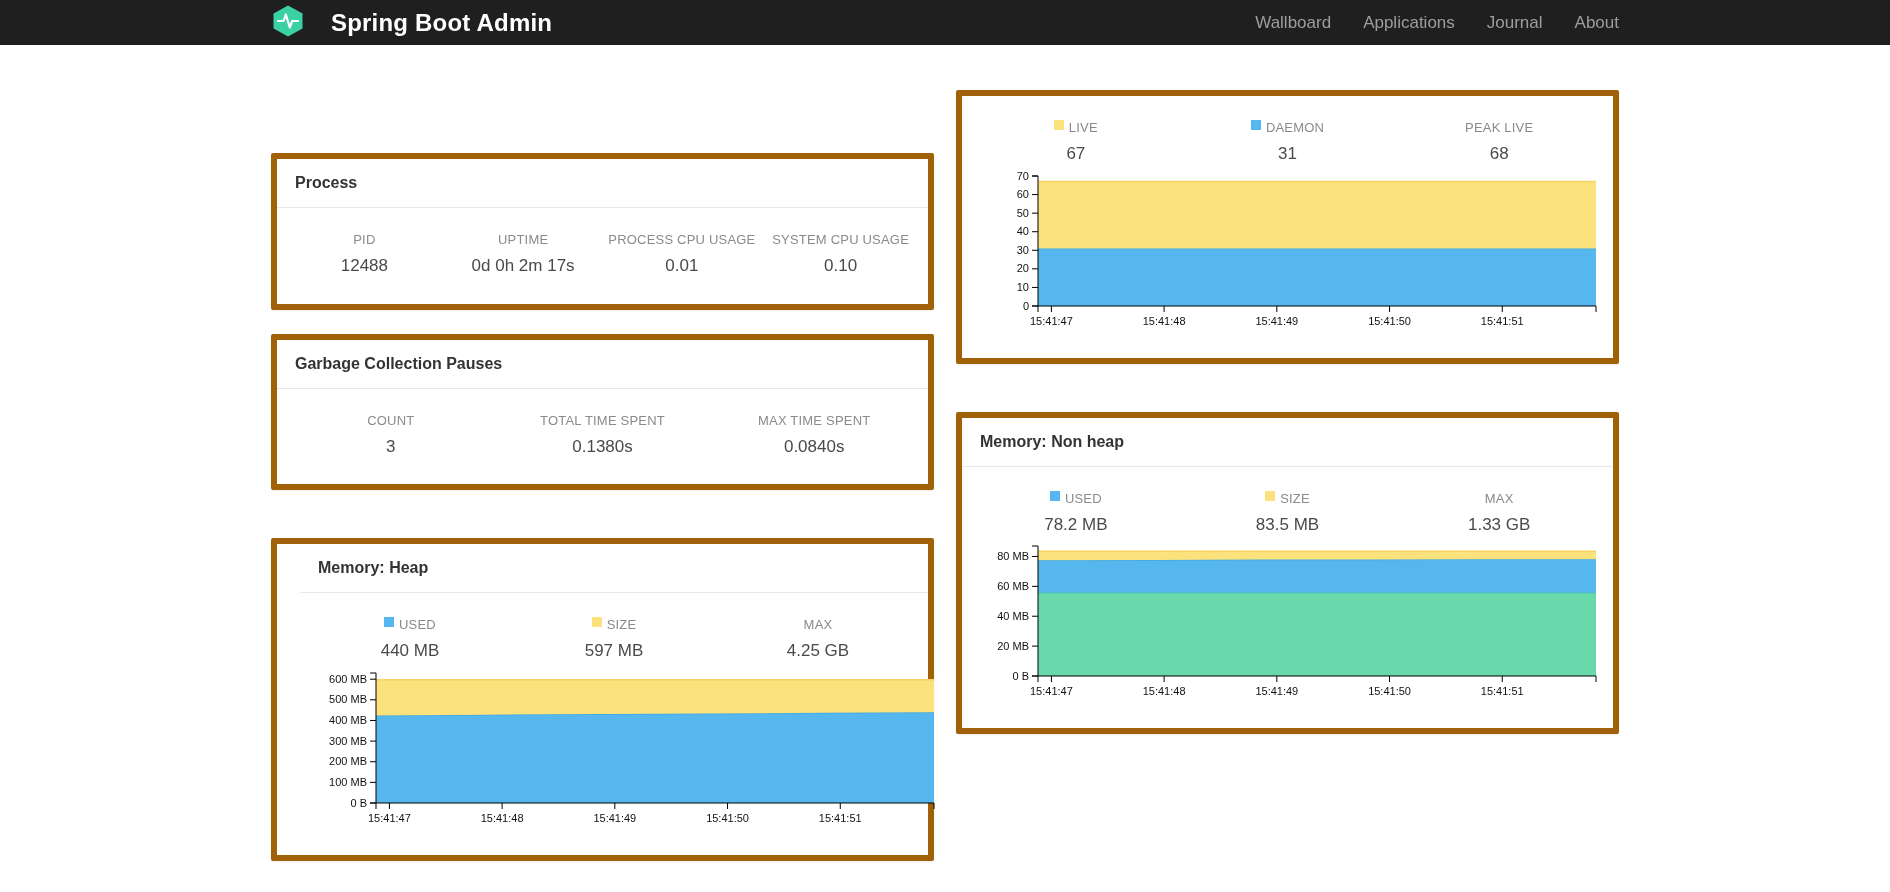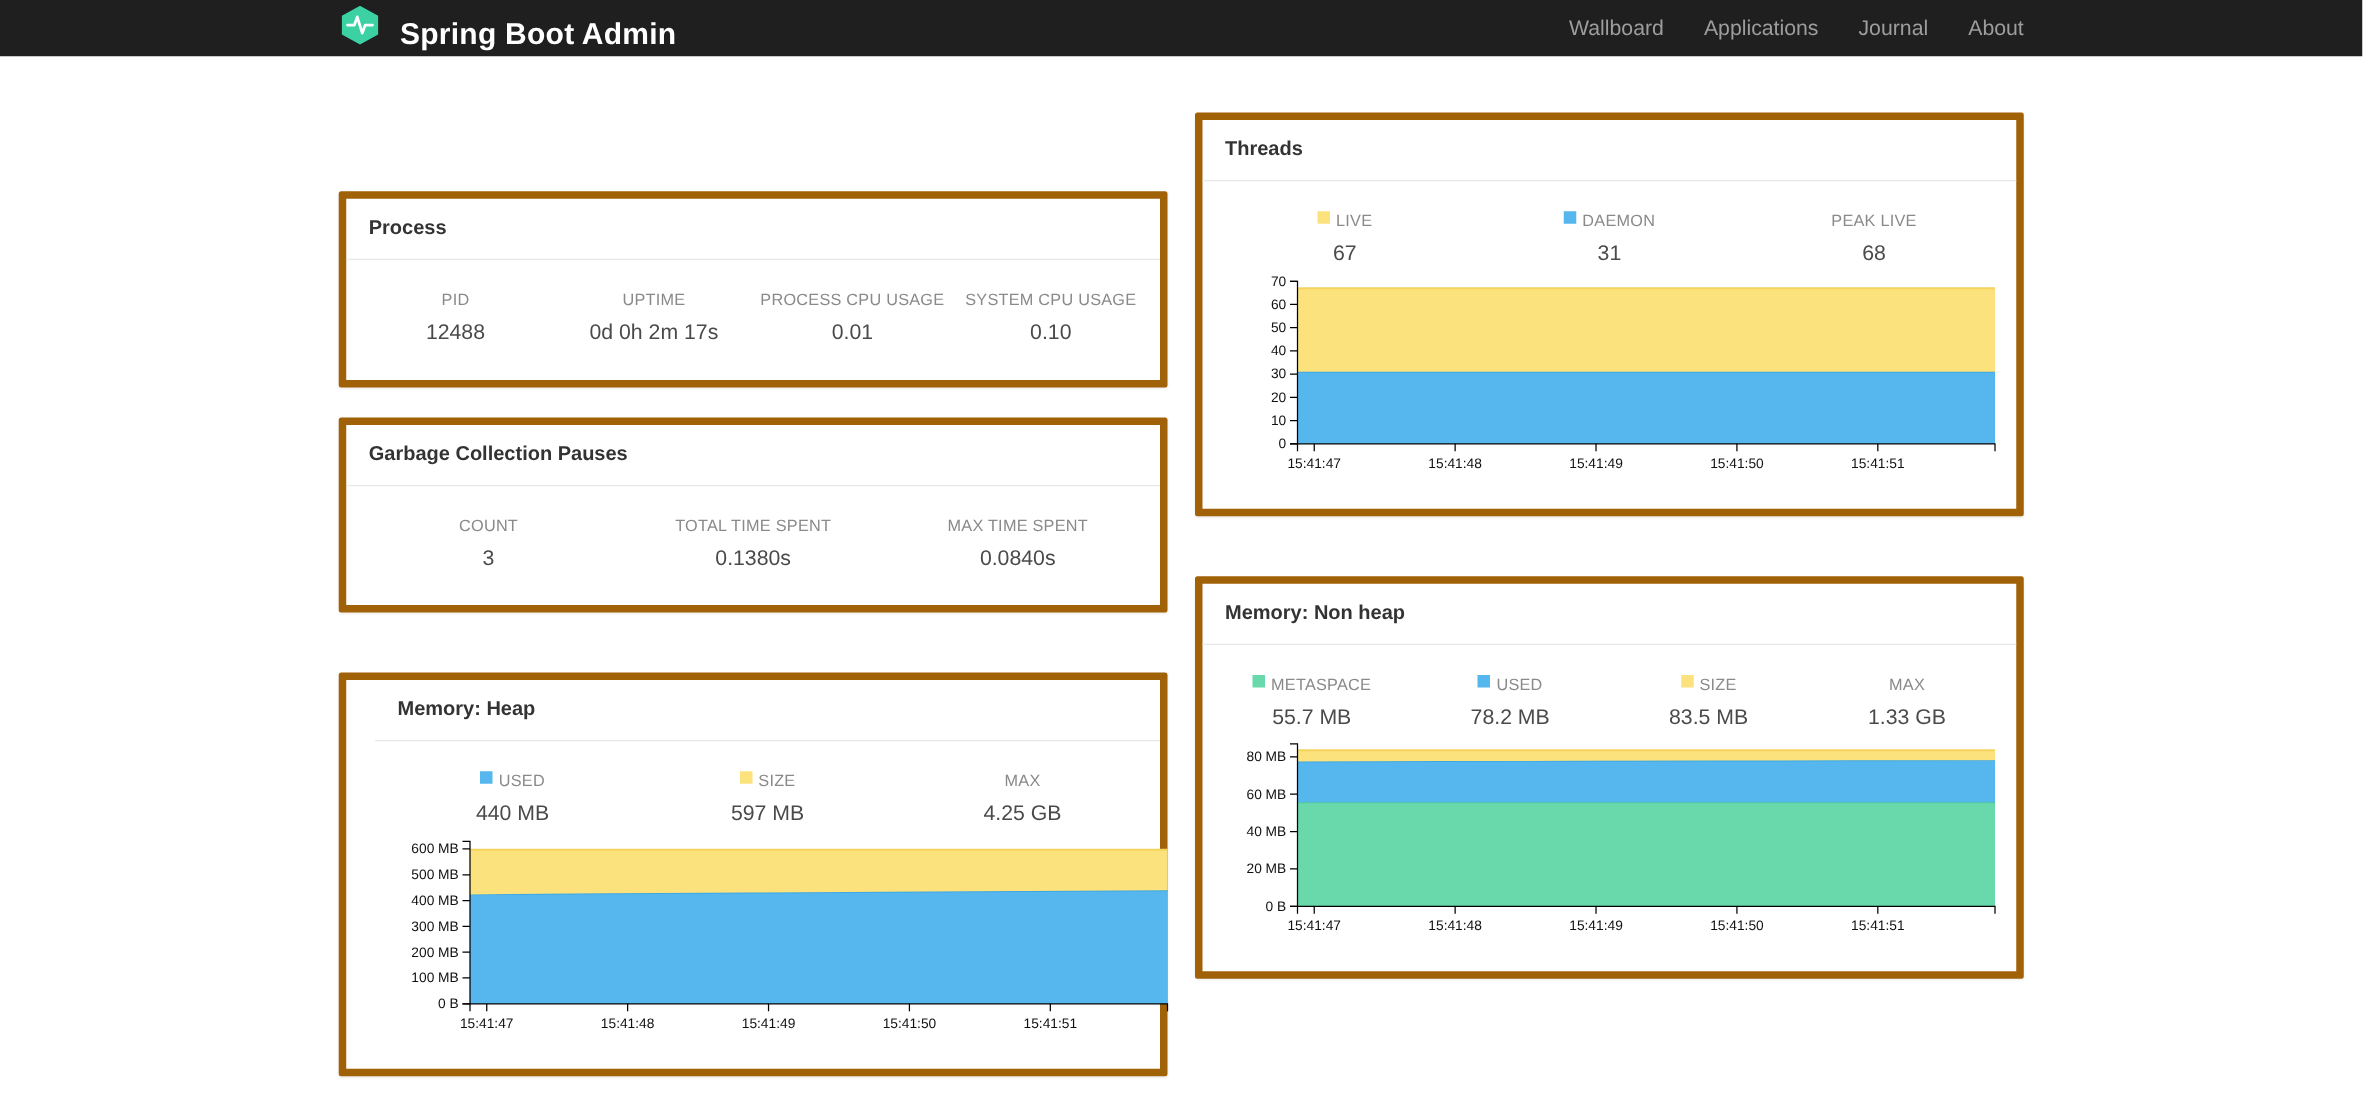--- a/index.html
+++ b/index.html
@@ -5,21 +5,21 @@
   * { box-sizing: border-box; margin: 0; padding: 0; }
   html,body { width: 1890px; height: 892px; }
   body {
     background: #ffffff;
     font-family: "Liberation Sans", sans-serif;
     overflow: hidden;
   }
   .navbar { height: 45px; background: #1f1f1f; }
   .container { width: 1348px; margin: 0 auto; }
   .navbar .container { display: flex; align-items: center; height: 100%; }
-  .brand { display: flex; align-items: flex-end; gap: 15px; text-decoration: none; cursor: pointer; }
+  .brand { display: flex; align-items: center; gap: 26px; text-decoration: none; cursor: pointer; }
   .brand-title { color: #ffffff; font-size: 24px; font-weight: bold; letter-spacing: .2px; }
   .nav-links { margin-left: auto; display: flex; align-items: flex-start; }
   .nav-link { color: #9d9d9d; font-size: 17px; text-decoration: none; padding-left: 32px; cursor: pointer; }
 
   .main { display: flex; gap: 22px; }
   .col { width: 663px; display: flex; flex-direction: column; }
 
   .panel {
     background: #fff;
     border: 6px solid #a16207;
@@ -203,21 +203,20 @@
           </svg>
         </div>
     </div>
 
   </div>
 
   <div class="col">
 
 
     <div class="panel panel-threads has-chart">
-      <div class="panel-header">Threads</div>
       <div class="metrics">
           <div class="metric">
             <div class="metric-label">
               <span class="swatch" style="background: rgb(252, 226, 125);"></span>
               <span>LIVE</span>
             </div>
             <div class="metric-value">67</div>
           </div>
           <div class="metric">
             <div class="metric-label">
@@ -269,27 +268,20 @@
             <text x="534.2560000000001" y="159" text-anchor="middle" font-size="11" fill="#111">15:41:51</text>
           </svg>
         </div>
     </div>
 
     <div class="panel panel-nonheap has-chart">
       <div class="panel-header">Memory: Non heap</div>
       <div class="metrics">
           <div class="metric">
             <div class="metric-label">
-              <span class="swatch" style="background: rgb(105, 217, 171);"></span>
-              <span>METASPACE</span>
-            </div>
-            <div class="metric-value">55.7 MB</div>
-          </div>
-          <div class="metric">
-            <div class="metric-label">
               <span class="swatch" style="background: rgb(85, 183, 238);"></span>
               <span>USED</span>
             </div>
             <div class="metric-value">78.2 MB</div>
           </div>
           <div class="metric">
             <div class="metric-label">
               <span class="swatch" style="background: rgb(252, 226, 125);"></span>
               <span>SIZE</span>
             </div>

